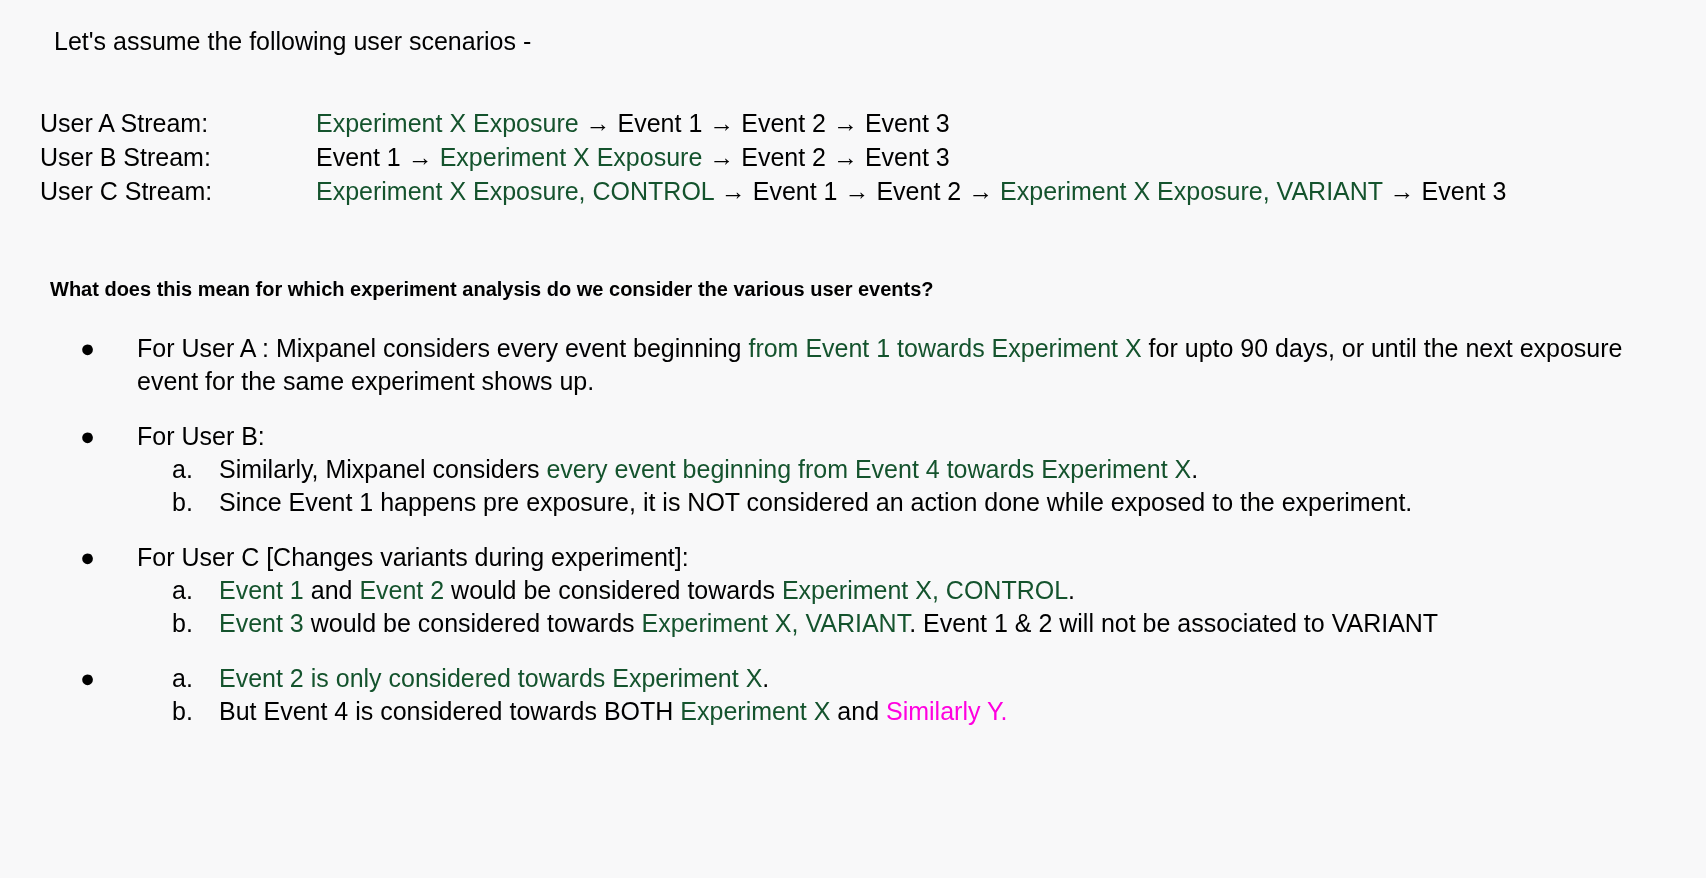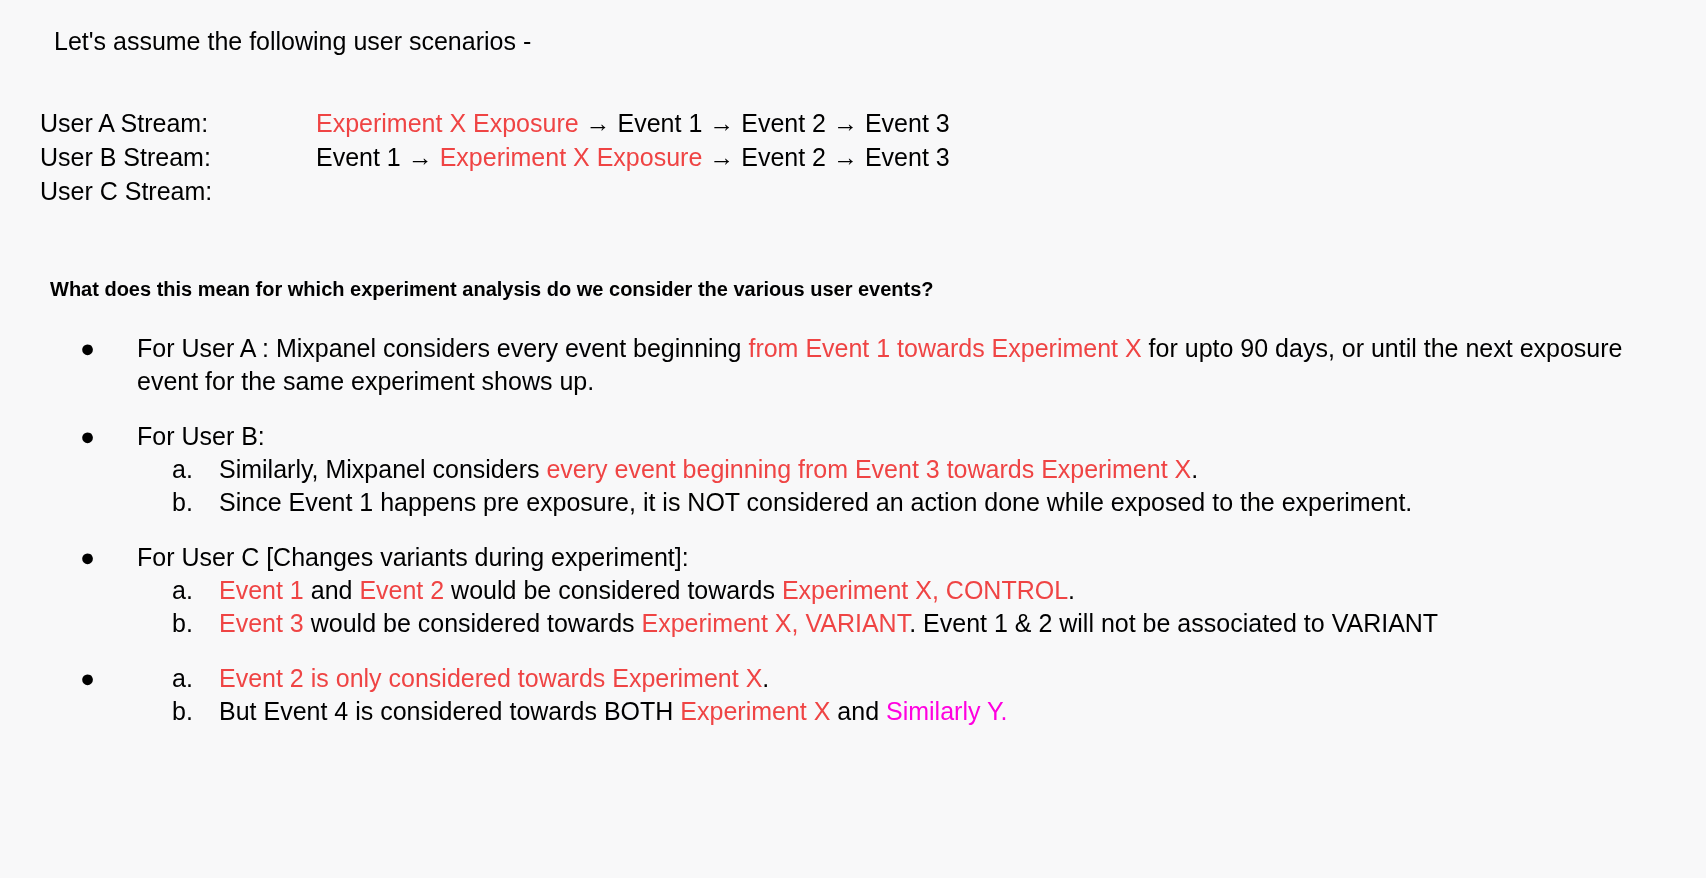--- a/index.html
+++ b/index.html
@@ -94,21 +94,21 @@
     position: relative;
     padding-left: 165px;
     line-height: 33px;
   }
   .sub-marker {
     position: absolute;
     left: 118px;
     top: 0;
   }
   .blue {
-    color: #ef4444;
+    color: #14532d;
   }
   .magenta {
     color: #ff00e0;
   }
 </style>
 </head>
 <body>
 
 <div class="page">
 
@@ -118,33 +118,34 @@
       <div class="stream-row">
         <div class="stream-label">User A Stream:</div>
         <div class="stream-flow"><span class="blue">Experiment X Exposure</span><span> → </span><span>Event 1</span><span> → </span><span>Event 2</span><span> → </span><span>Event 3</span></div>
       </div>
       <div class="stream-row">
         <div class="stream-label">User B Stream:</div>
         <div class="stream-flow"><span>Event 1</span><span> → </span><span class="blue">Experiment X Exposure</span><span> → </span><span>Event 2</span><span> → </span><span>Event 3</span></div>
       </div>
       <div class="stream-row">
         <div class="stream-label">User C Stream:</div>
+        <div class="stream-flow"><span class="blue">Experiment X Exposure, CONTROL</span><span> → </span><span>Event 1</span><span> → </span><span>Event 2</span><span> → </span><span class="blue">Experiment X Exposure, VARIANT</span><span> → </span><span>Event 3</span></div>
       </div>
     </div>
 
   <div class="heading">What does this mean for which experiment analysis do we consider the various user events?</div>
 
   <div class="bullets">
       <div class="bullet-block">
         <div class="bullet-main"><span class="bullet-dot">●</span><span><span>For User A : Mixpanel considers every event beginning </span><span class="blue">from Event 1 towards Experiment X</span><span> for upto 90 days, or until the next exposure event for the same experiment shows up.</span></span></div>
       </div>
       <div class="bullet-block">
         <div class="bullet-main"><span class="bullet-dot">●</span><span><span>For User B:</span></span></div>
         <ul class="sub-list">
-          <li class="sub-item"><span class="sub-marker">a.</span><span><span>Similarly, Mixpanel considers </span><span class="blue">every event beginning from Event 3 towards Experiment X</span><span>.</span></span></li>
+          <li class="sub-item"><span class="sub-marker">a.</span><span><span>Similarly, Mixpanel considers </span><span class="blue">every event beginning from Event 4 towards Experiment X</span><span>.</span></span></li>
           <li class="sub-item"><span class="sub-marker">b.</span><span><span>Since Event 1 happens pre exposure, it is NOT considered an action done while exposed to the experiment.</span></span></li>
         </ul>
       </div>
       <div class="bullet-block">
         <div class="bullet-main"><span class="bullet-dot">●</span><span><span>For User C [Changes variants during experiment]:</span></span></div>
         <ul class="sub-list">
           <li class="sub-item"><span class="sub-marker">a.</span><span><span class="blue">Event 1</span><span> and </span><span class="blue">Event 2</span><span> would be considered towards </span><span class="blue">Experiment X, CONTROL</span><span>.</span></span></li>
           <li class="sub-item"><span class="sub-marker">b.</span><span><span class="blue">Event 3</span><span> would be considered towards </span><span class="blue">Experiment X, VARIANT</span><span>. Event 1 &amp; 2 will not be associated to VARIANT</span></span></li>
         </ul>
       </div>

